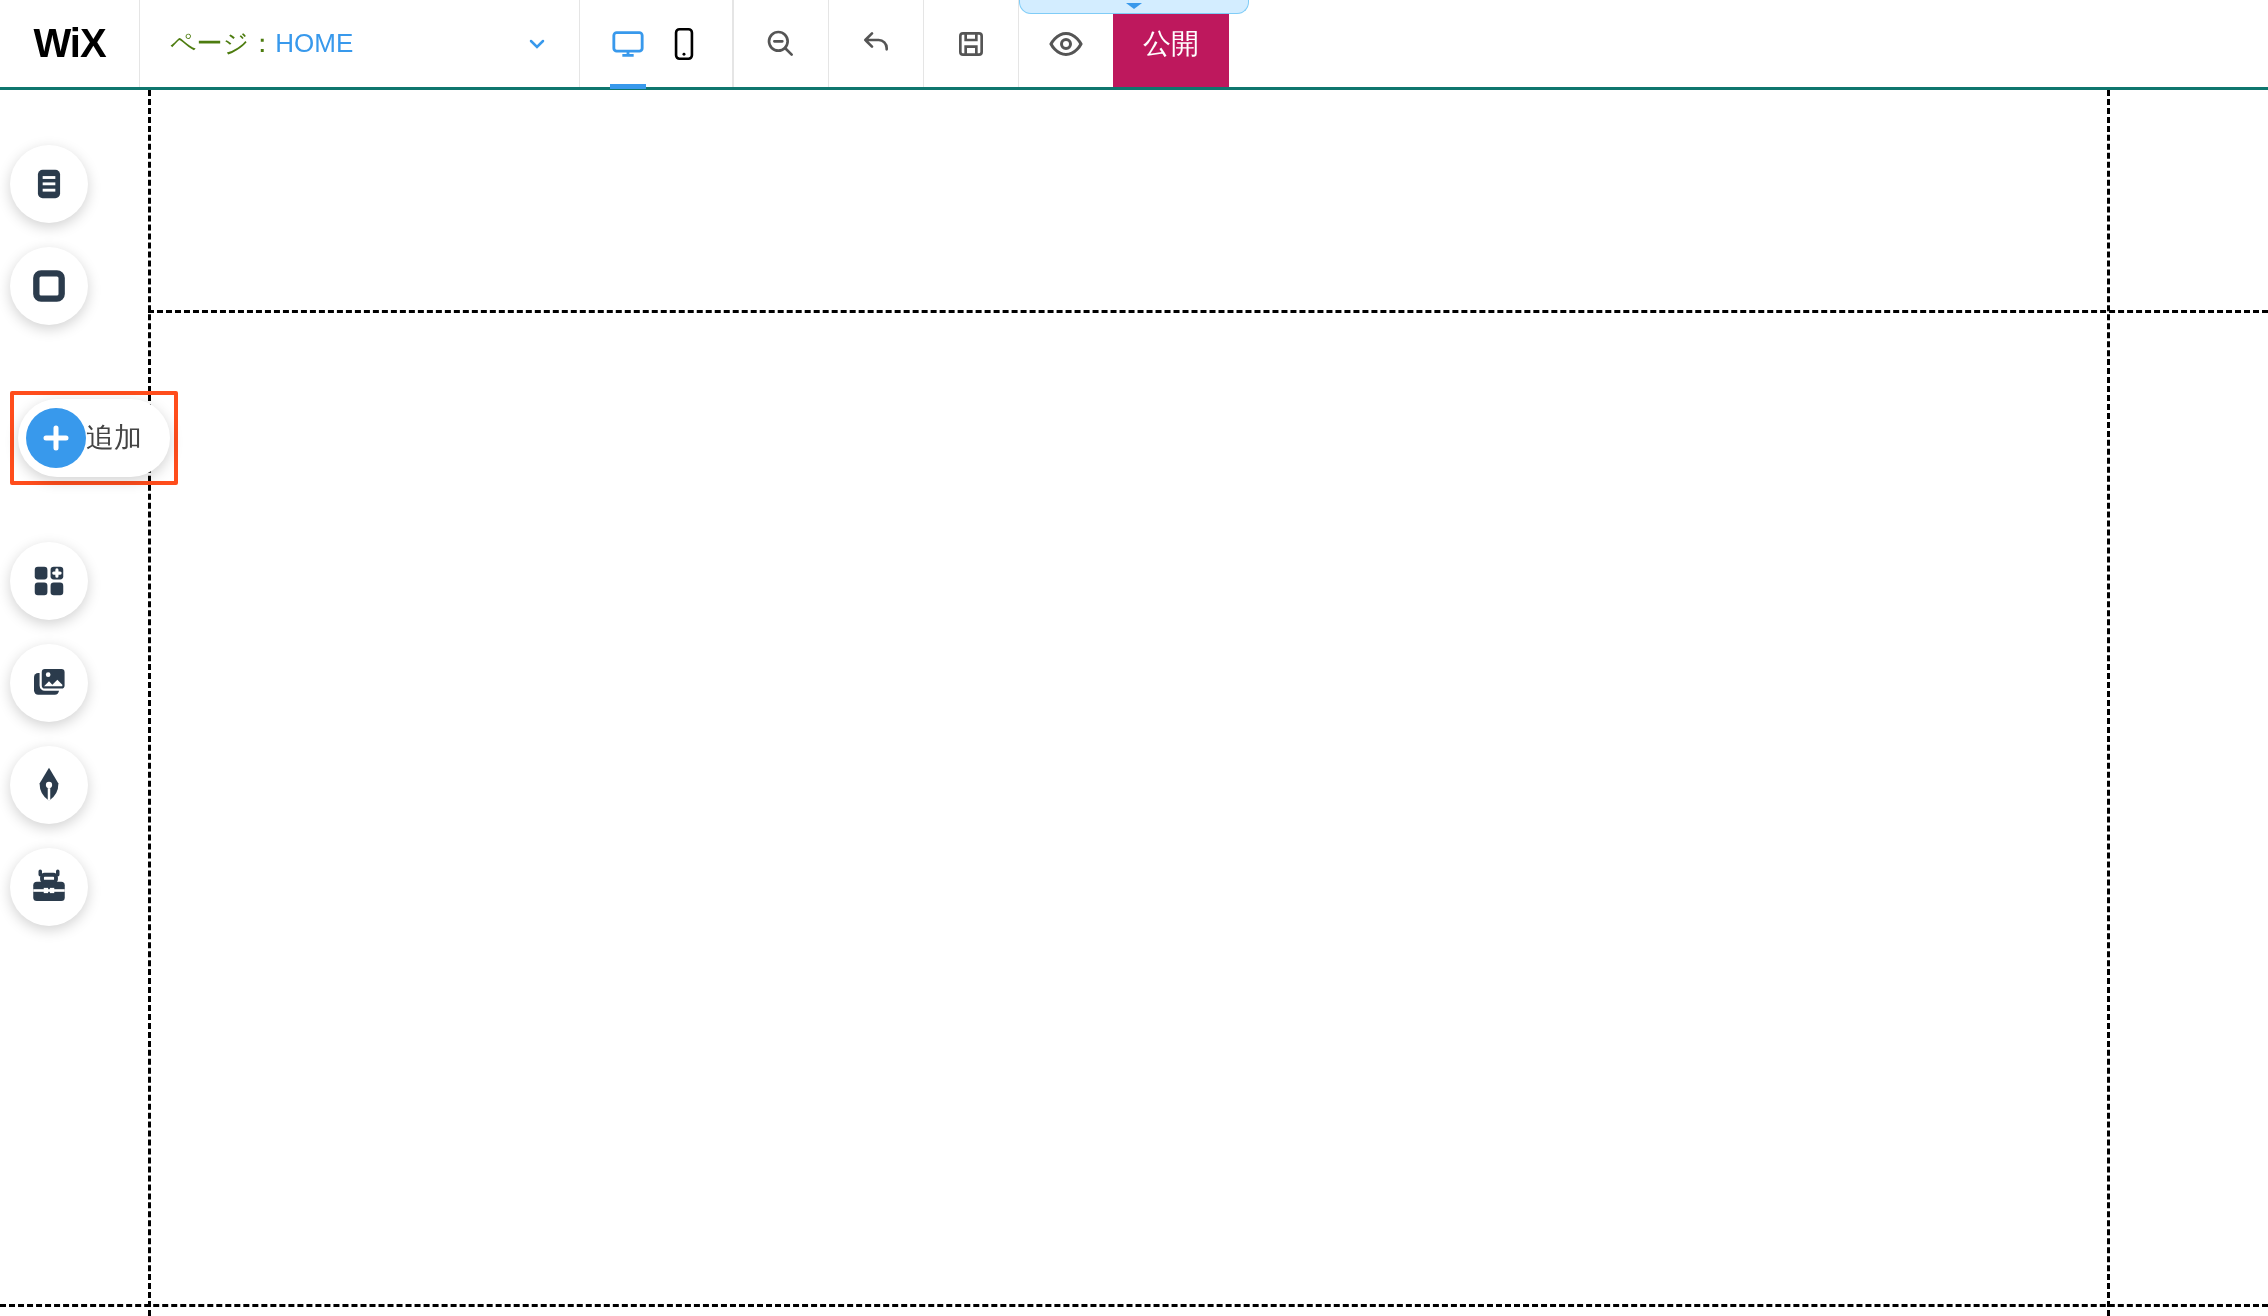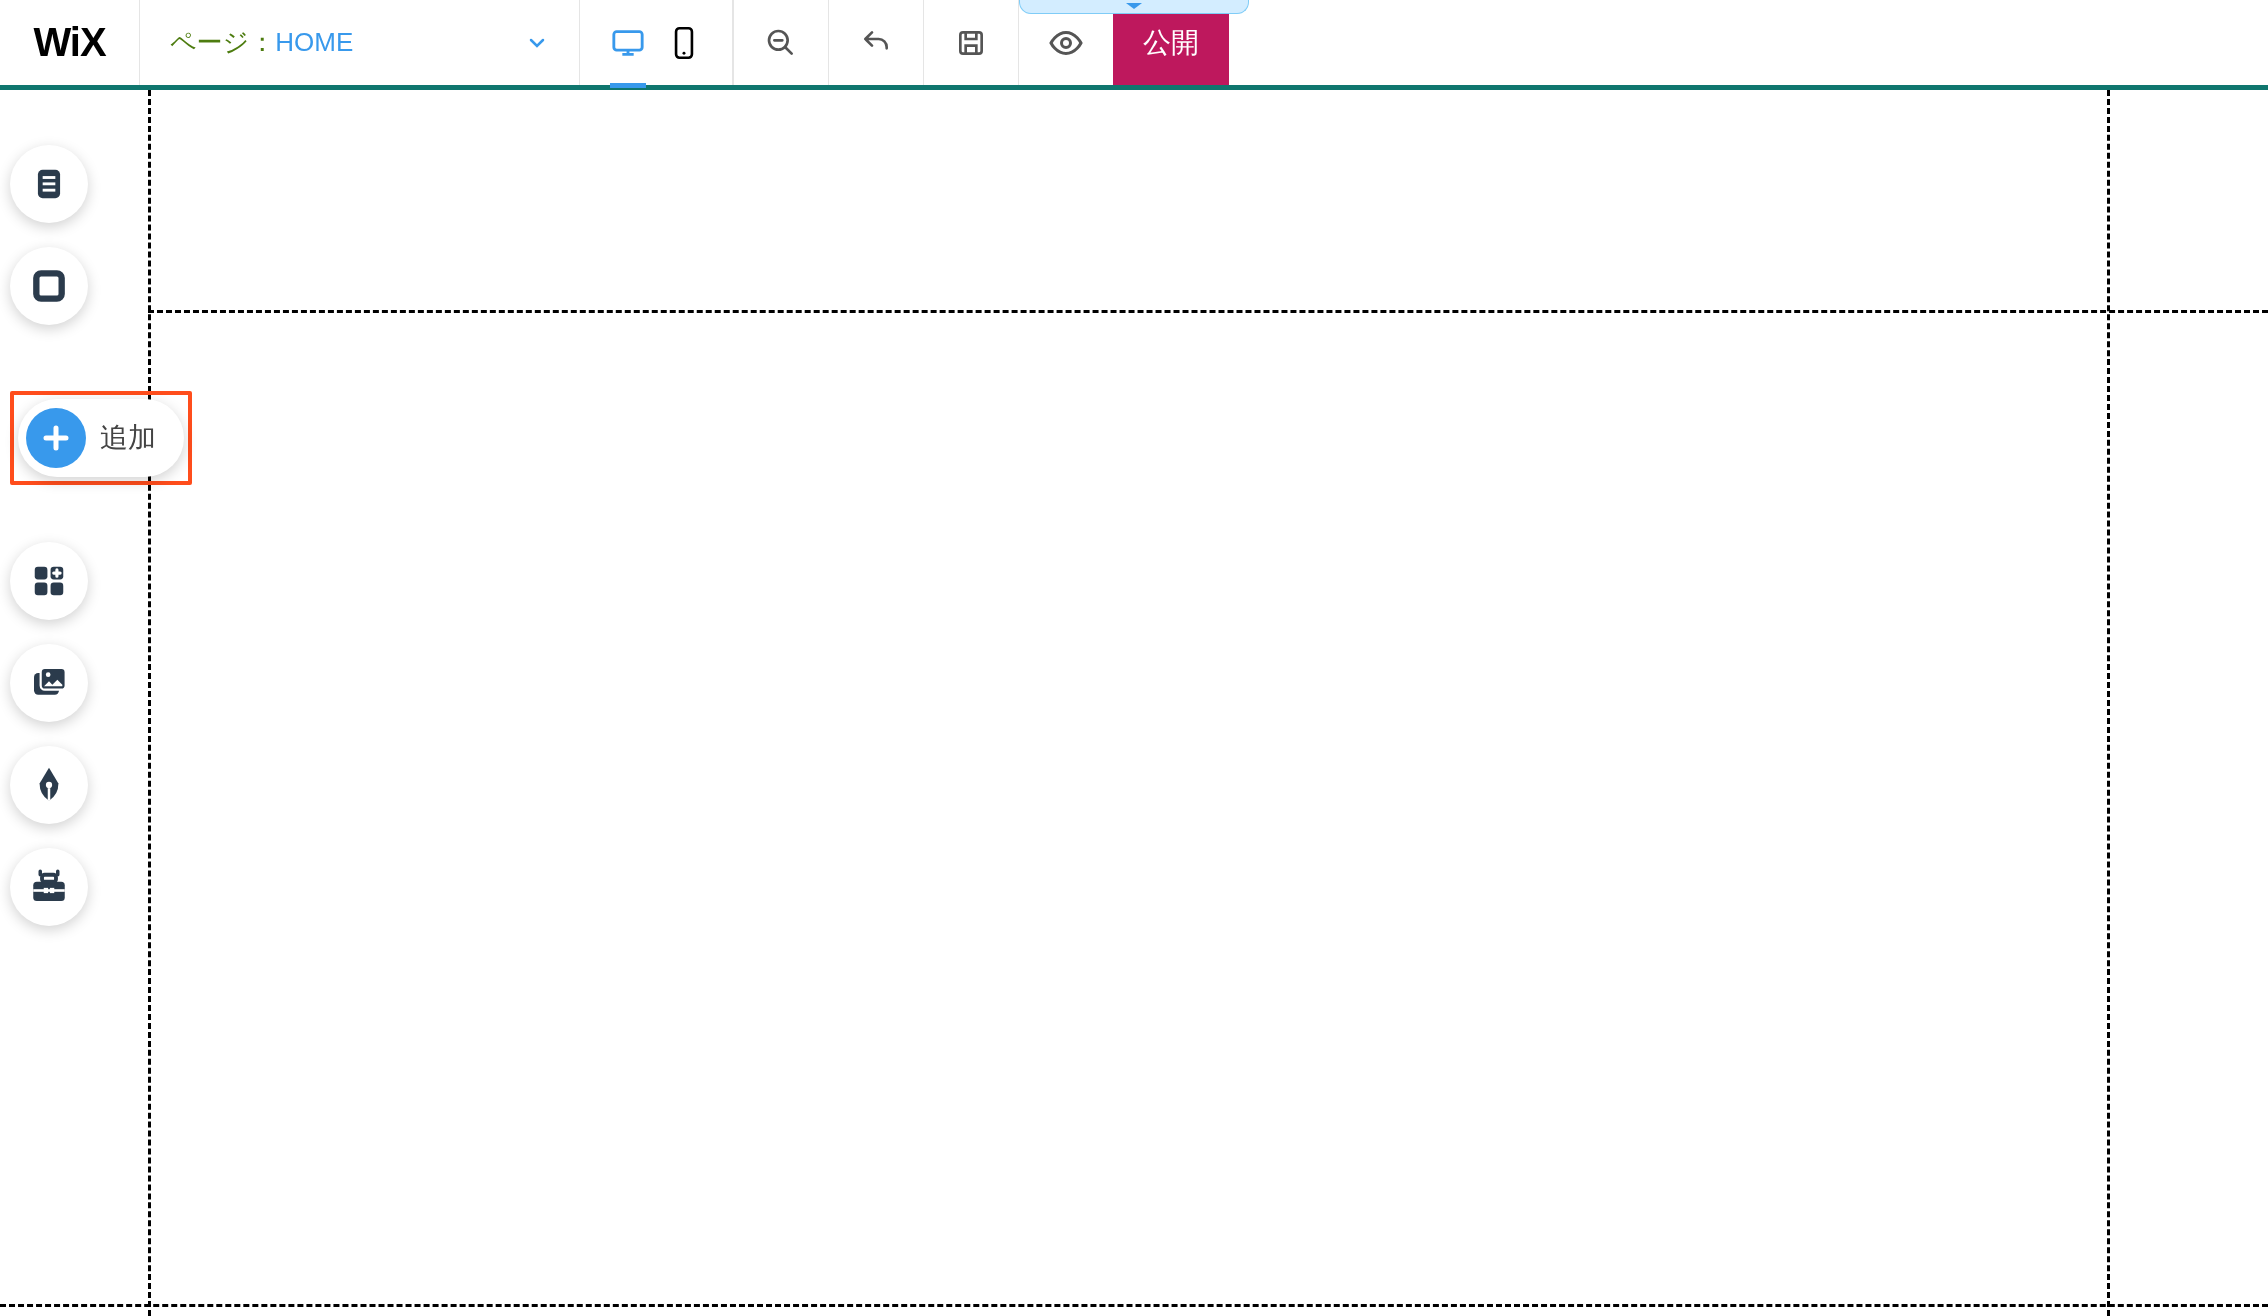--- a/index.html
+++ b/index.html
@@ -9,21 +9,21 @@
       overflow: hidden;
       width: 2268px;
       height: 1316px;
     }
     
     
     .topbar {
       height: 90px;
       display: flex;
       align-items: center;
-      border-bottom: 5px solid #0f766e;
+      border-bottom: 3px solid #0f766e;
       background: #fff;
       position: relative;
     }
     
     .logo-section {
       width: 140px;
       height: 100%;
       display: flex;
       align-items: center;
       justify-content: center;
@@ -226,21 +226,20 @@
       display: inline-block;
     }
     .add-pill {
       height: 78px;
       background: #fff;
       border-radius: 40px;
       box-shadow: 0 4px 14px rgba(0,0,0,0.18);
       display: flex;
       align-items: center;
       padding-right: 28px;
-      gap: 14px;
     }
     .add-plus-circle {
       width: 60px;
       height: 60px;
       border-radius: 50%;
       background: #3899ec;
       display: flex;
       align-items: center;
       justify-content: center;
       margin-left: 8px;

